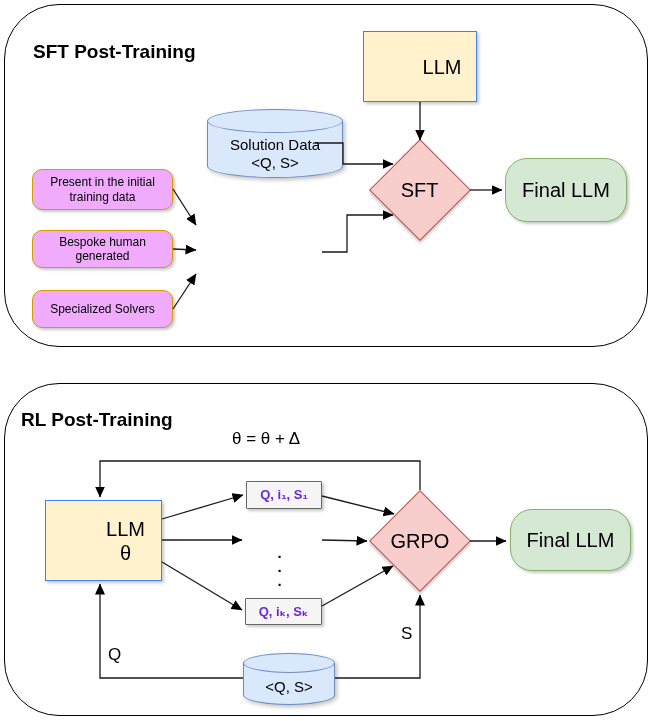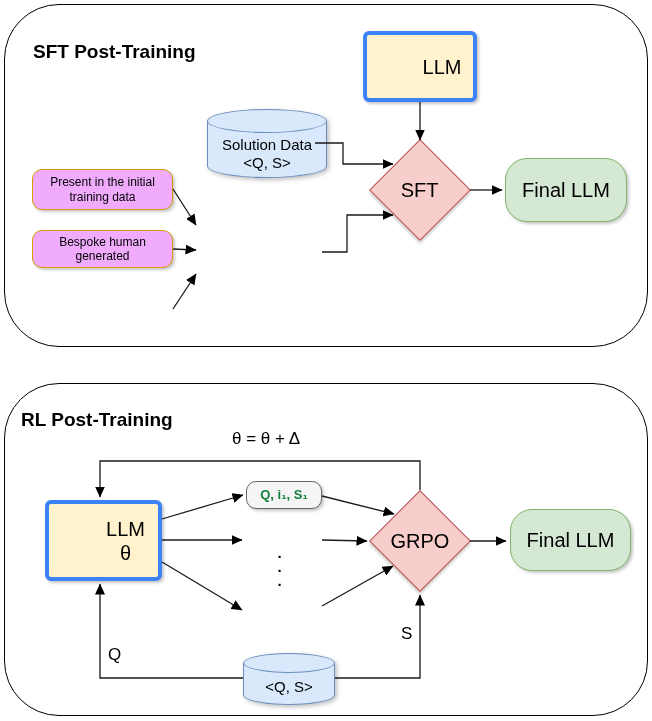--- a/index.html
+++ b/index.html
@@ -2,24 +2,24 @@
 <html><head>
 <meta charset="utf-8">
 <style>
   html,body{margin:0;padding:0;background:#ffffff;}
   body{font-family:"Liberation Sans","DejaVu Sans",sans-serif;color:#000;}
   .canvas{position:relative;width:652px;height:721px;background:#fff;overflow:hidden;text-decoration:underline;}
   .wires{position:absolute;left:0;top:0;z-index:3;pointer-events:none;}
   .panel{position:absolute;background:#fff;border:1px solid #000;border-radius:55px;box-sizing:border-box;z-index:0;}
   .panel-title{position:absolute;font-size:19px;font-weight:bold;z-index:2;white-space:nowrap;}
   .node{position:absolute;display:flex;align-items:center;justify-content:center;text-align:center;box-sizing:border-box;z-index:2;line-height:1.2;}
-  .yellow{background:#FFF2CC;border:4px solid #3b82f6;border-radius:6px;font-size:20px;box-shadow:2px 2px 3px rgba(0,0,0,0.22);padding-left:44px;}
+  .yellow{background:#FFF2CC;border:1px solid #3b82f6;border-radius:0;font-size:20px;box-shadow:2px 2px 3px rgba(0,0,0,0.22);padding-left:44px;}
   .green{background:#D5E8D4;border:1px solid #82B366;border-radius:22px;font-size:20px;box-shadow:2px 2px 3px rgba(0,0,0,0.22);}
   .orange{background:#f0abfc;border:1px solid #D79B00;border-radius:10px;font-size:12px;box-shadow:2px 2px 3px rgba(0,0,0,0.22);padding:2px 6px;}
-  .graybox{background:#F5F5F5;border:1px solid #666666;border-radius:10px;font-size:13px;font-weight:bold;color:#15803d;box-shadow:2px 2px 3px rgba(0,0,0,0.22);text-align:center;}
+  .graybox{background:#F5F5F5;border:1px solid #666666;border-radius:1px;font-size:13px;font-weight:bold;color:#6d28d9;box-shadow:2px 2px 3px rgba(0,0,0,0.22);text-align:center;}
   .stack{display:flex;flex-direction:column;align-items:center;}
   .diamond{position:absolute;width:72px;height:72px;transform:rotate(45deg);background:#F8CECC;border:1px solid #B85450;box-shadow:2px 2px 3px rgba(0,0,0,0.2);display:flex;align-items:center;justify-content:center;z-index:2;box-sizing:border-box;}
   .diamond .dlabel{transform:rotate(-45deg);font-size:20px;white-space:nowrap;}
   .cylinder{position:absolute;z-index:2;filter:drop-shadow(2px 2px 2px rgba(0,0,0,0.25));}
   .cyl-body{position:absolute;left:0;right:0;bottom:0;background:#DAE8FC;border:1px solid #6C8EBF;border-top:none;box-sizing:border-box;}
   .cyl-top{position:absolute;left:0;right:0;top:0;background:#DAE8FC;border:1px solid #6C8EBF;border-radius:50%;box-sizing:border-box;}
   .cyl-text{position:absolute;left:0;right:0;display:flex;flex-direction:column;align-items:center;justify-content:center;font-size:15px;line-height:1.15;z-index:2;}
   .freelabel{position:absolute;z-index:2;font-size:17px;white-space:nowrap;}
   .ellipsis{position:absolute;z-index:2;font-size:15px;line-height:14px;white-space:pre-line;text-align:center;font-weight:bold;}
 </style>
@@ -60,34 +60,37 @@
       <path d="M470 541 L506 541" marker-end="url(#ah)"></path>
       <path d="M335 678 L420 678 L420 595" marker-end="url(#ah)"></path>
       <path d="M243 678 L100 678 L100 584" marker-end="url(#ah)"></path>
     </g>
   </svg>
 
   <div class="node yellow" style="left:363px;top:31px;width:114px;height:71px;">
     <span>LLM</span>
   </div>
 
-  <div class="cylinder" style="left:207px;top:109px;width:120px;height:69px;">
+  <div class="cylinder" style="left:207px;top:109px;width:120px;height:69px;padding-left:16px;">
     <div class="cyl-body" style="top:12px;border-radius:0 0 50% 50% / 0 0 12px 12px;"></div>
     <div class="cyl-top" style="height:24px;"></div>
     <div class="cyl-text" style="top:22px;bottom:2px;">
       <span>Solution Data</span>
       <span>&lt;Q, S&gt;</span>
     </div>
   </div>
 
   <div class="node orange" style="left:32px;top:169px;width:141px;height:41px;">
     <span>Present in the initial training data</span>
   </div>
   <div class="node orange" style="left:32px;top:230px;width:141px;height:38px;">
     <span>Bespoke human generated</span>
+  </div>
+  <div class="node orange" style="left:32px;top:290px;width:141px;height:38px;">
+    <span>Specialized Solvers</span>
   </div>
 
 
   <div class="diamond" style="left:384px;top:154px;">
     <span class="dlabel">SFT</span>
   </div>
 
   <div class="node green" style="left:505px;top:158px;width:122px;height:64px;">
     <span>Final LLM</span>
   </div>
@@ -100,20 +103,23 @@
       <span>θ</span>
     </span>
   </div>
 
   <div class="node graybox" style="left:246px;top:481px;width:76px;height:28px;">
     <span>Q, i₁, S₁</span>
   </div>
   <div class="ellipsis" style="left:272px;top:550px;width:16px;">·
 ·
 ·</div>
+  <div class="node graybox" style="left:245px;top:598px;width:77px;height:27px;">
+    <span>Q, iₖ, Sₖ</span>
+  </div>
 
   <div class="diamond" style="left:384px;top:505px;">
     <span class="dlabel">GRPO</span>
   </div>
 
   <div class="node green" style="left:510px;top:509px;width:121px;height:62px;">
     <span>Final LLM</span>
   </div>
 
   <div class="cylinder" style="left:243px;top:653px;width:92px;height:52px;">

